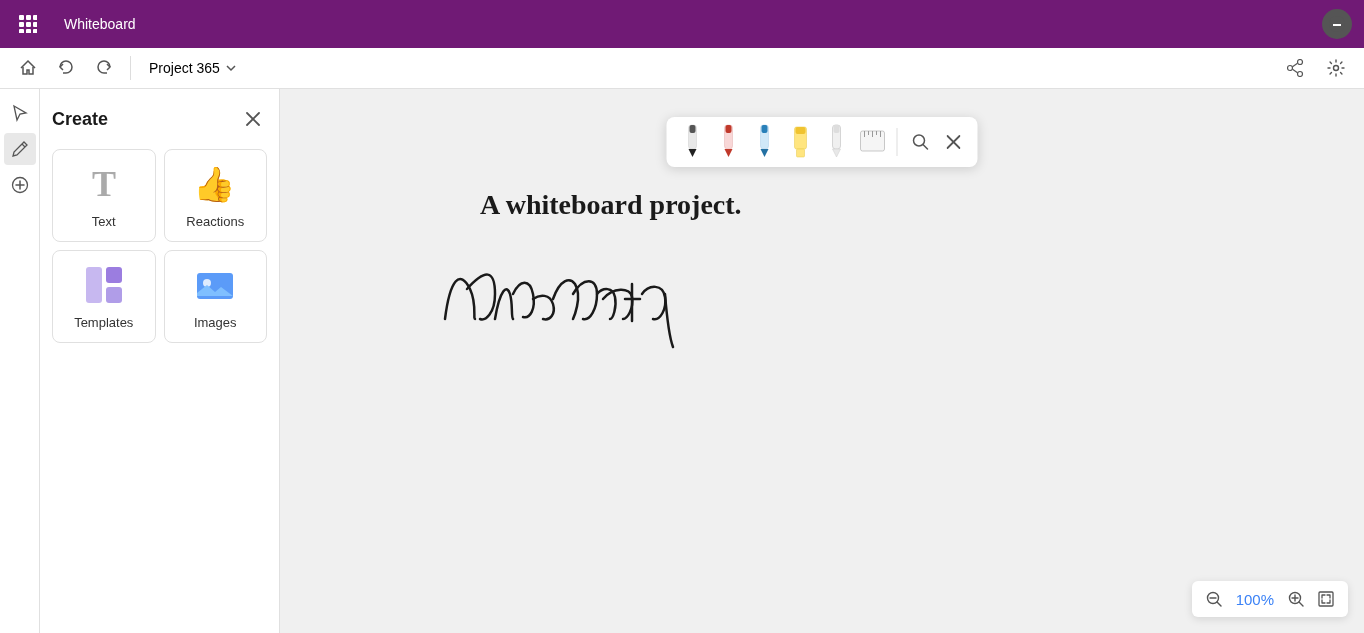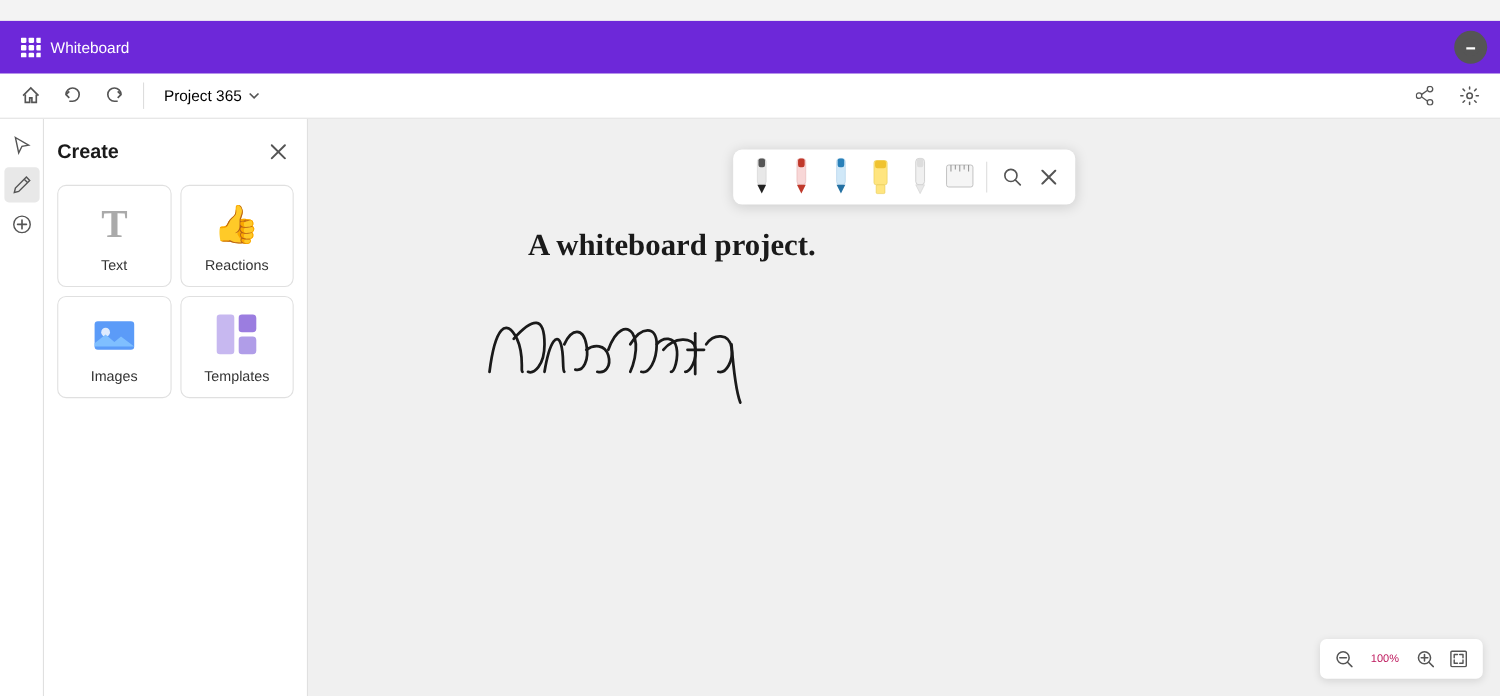--- a/index.html
+++ b/index.html
@@ -1,28 +1,27 @@
 <!DOCTYPE html>
 <html><head>
   <meta charset="utf-8">
   <style>
     * { box-sizing: border-box; margin: 0; padding: 0; }
     body { font-family: 'Segoe UI', Arial, sans-serif; background: #f3f3f3; width: 1364px; height: 633px; overflow: hidden; display: flex; flex-direction: column; }
 
     
     .topbar {
       height: 48px;
-      background: #6d28d9;
+      background: #701a75;
       display: flex;
       align-items: center;
       padding: 0 12px;
-      gap: 2px;
+      gap: 20px;
       color: white;
       flex-shrink: 0;
-      margin-top: 19px;
     }
     .topbar-title { font-size: 14px; font-weight: 500; flex: 1; }
     .topbar-avatar {
       width: 30px; height: 30px; border-radius: 50%;
       background: #555; display: flex; align-items: center; justify-content: center;
       font-size: 13px; color: white;
     }
 
     
     .toolbar {
@@ -179,21 +178,21 @@
       display: flex;
       align-items: center;
       gap: 2px;
       padding: 4px 8px;
     }
     .zoom-btn {
       width: 28px; height: 28px; background: none; border: none;
       cursor: pointer; display: flex; align-items: center; justify-content: center;
       font-size: 16px; border-radius: 4px; color: #555;
     }
-    .zoom-value { font-size: 10px; color: #be185d; padding: 0 6px; min-width: 42px; text-align: center; }
+    .zoom-value { font-size: 15px; color: #3b82f6; padding: 0 6px; min-width: 42px; text-align: center; }
     .zoom-fit-btn {
       width: 28px; height: 28px; background: none; border: none;
       cursor: pointer; display: flex; align-items: center; justify-content: center;
       font-size: 14px; border-radius: 4px; color: #555;
     }
 
     
     .handwriting-svg { position: absolute; top: 150px; left: 155px; }
 
     
@@ -320,35 +319,35 @@
 
 
       <div class="create-item">
         <svg class="reactions-icon-svg" viewBox="0 0 44 44">
           <text x="22" y="34" text-anchor="middle" font-size="34">👍</text>
         </svg>
         <span class="create-item-label">Reactions</span>
       </div>
 
       <div class="create-item">
+        <svg class="templates-icon-svg" viewBox="0 0 44 44">
+          <rect x="4" y="4" width="16" height="36" rx="3" fill="#c7b8f0"></rect>
+          <rect x="24" y="4" width="16" height="16" rx="3" fill="#9b7de0"></rect>
+          <rect x="24" y="24" width="16" height="16" rx="3" fill="#b09de8"></rect>
+        </svg>
+        <span class="create-item-label">Templates</span>
+      </div>
+
+      <div class="create-item">
         <svg class="images-icon-svg" viewBox="0 0 44 44">
           <rect x="4" y="10" width="36" height="26" rx="3" fill="#5b9bf8"></rect>
           <circle cx="14" cy="20" r="4" fill="#fff" opacity="0.8"></circle>
           <path d="M4 30l10-8 8 7 6-5 12 9H4z" fill="#7fbfff"></path>
         </svg>
         <span class="create-item-label">Images</span>
-      </div>
-
-      <div class="create-item">
-        <svg class="templates-icon-svg" viewBox="0 0 44 44">
-          <rect x="4" y="4" width="16" height="36" rx="3" fill="#c7b8f0"></rect>
-          <rect x="24" y="4" width="16" height="16" rx="3" fill="#9b7de0"></rect>
-          <rect x="24" y="24" width="16" height="16" rx="3" fill="#b09de8"></rect>
-        </svg>
-        <span class="create-item-label">Templates</span>
       </div>
 
     </div>
   </div>
 
   <div class="canvas-area">
 
     <div class="pen-toolbar">
 
       <div class="pen-tool">

